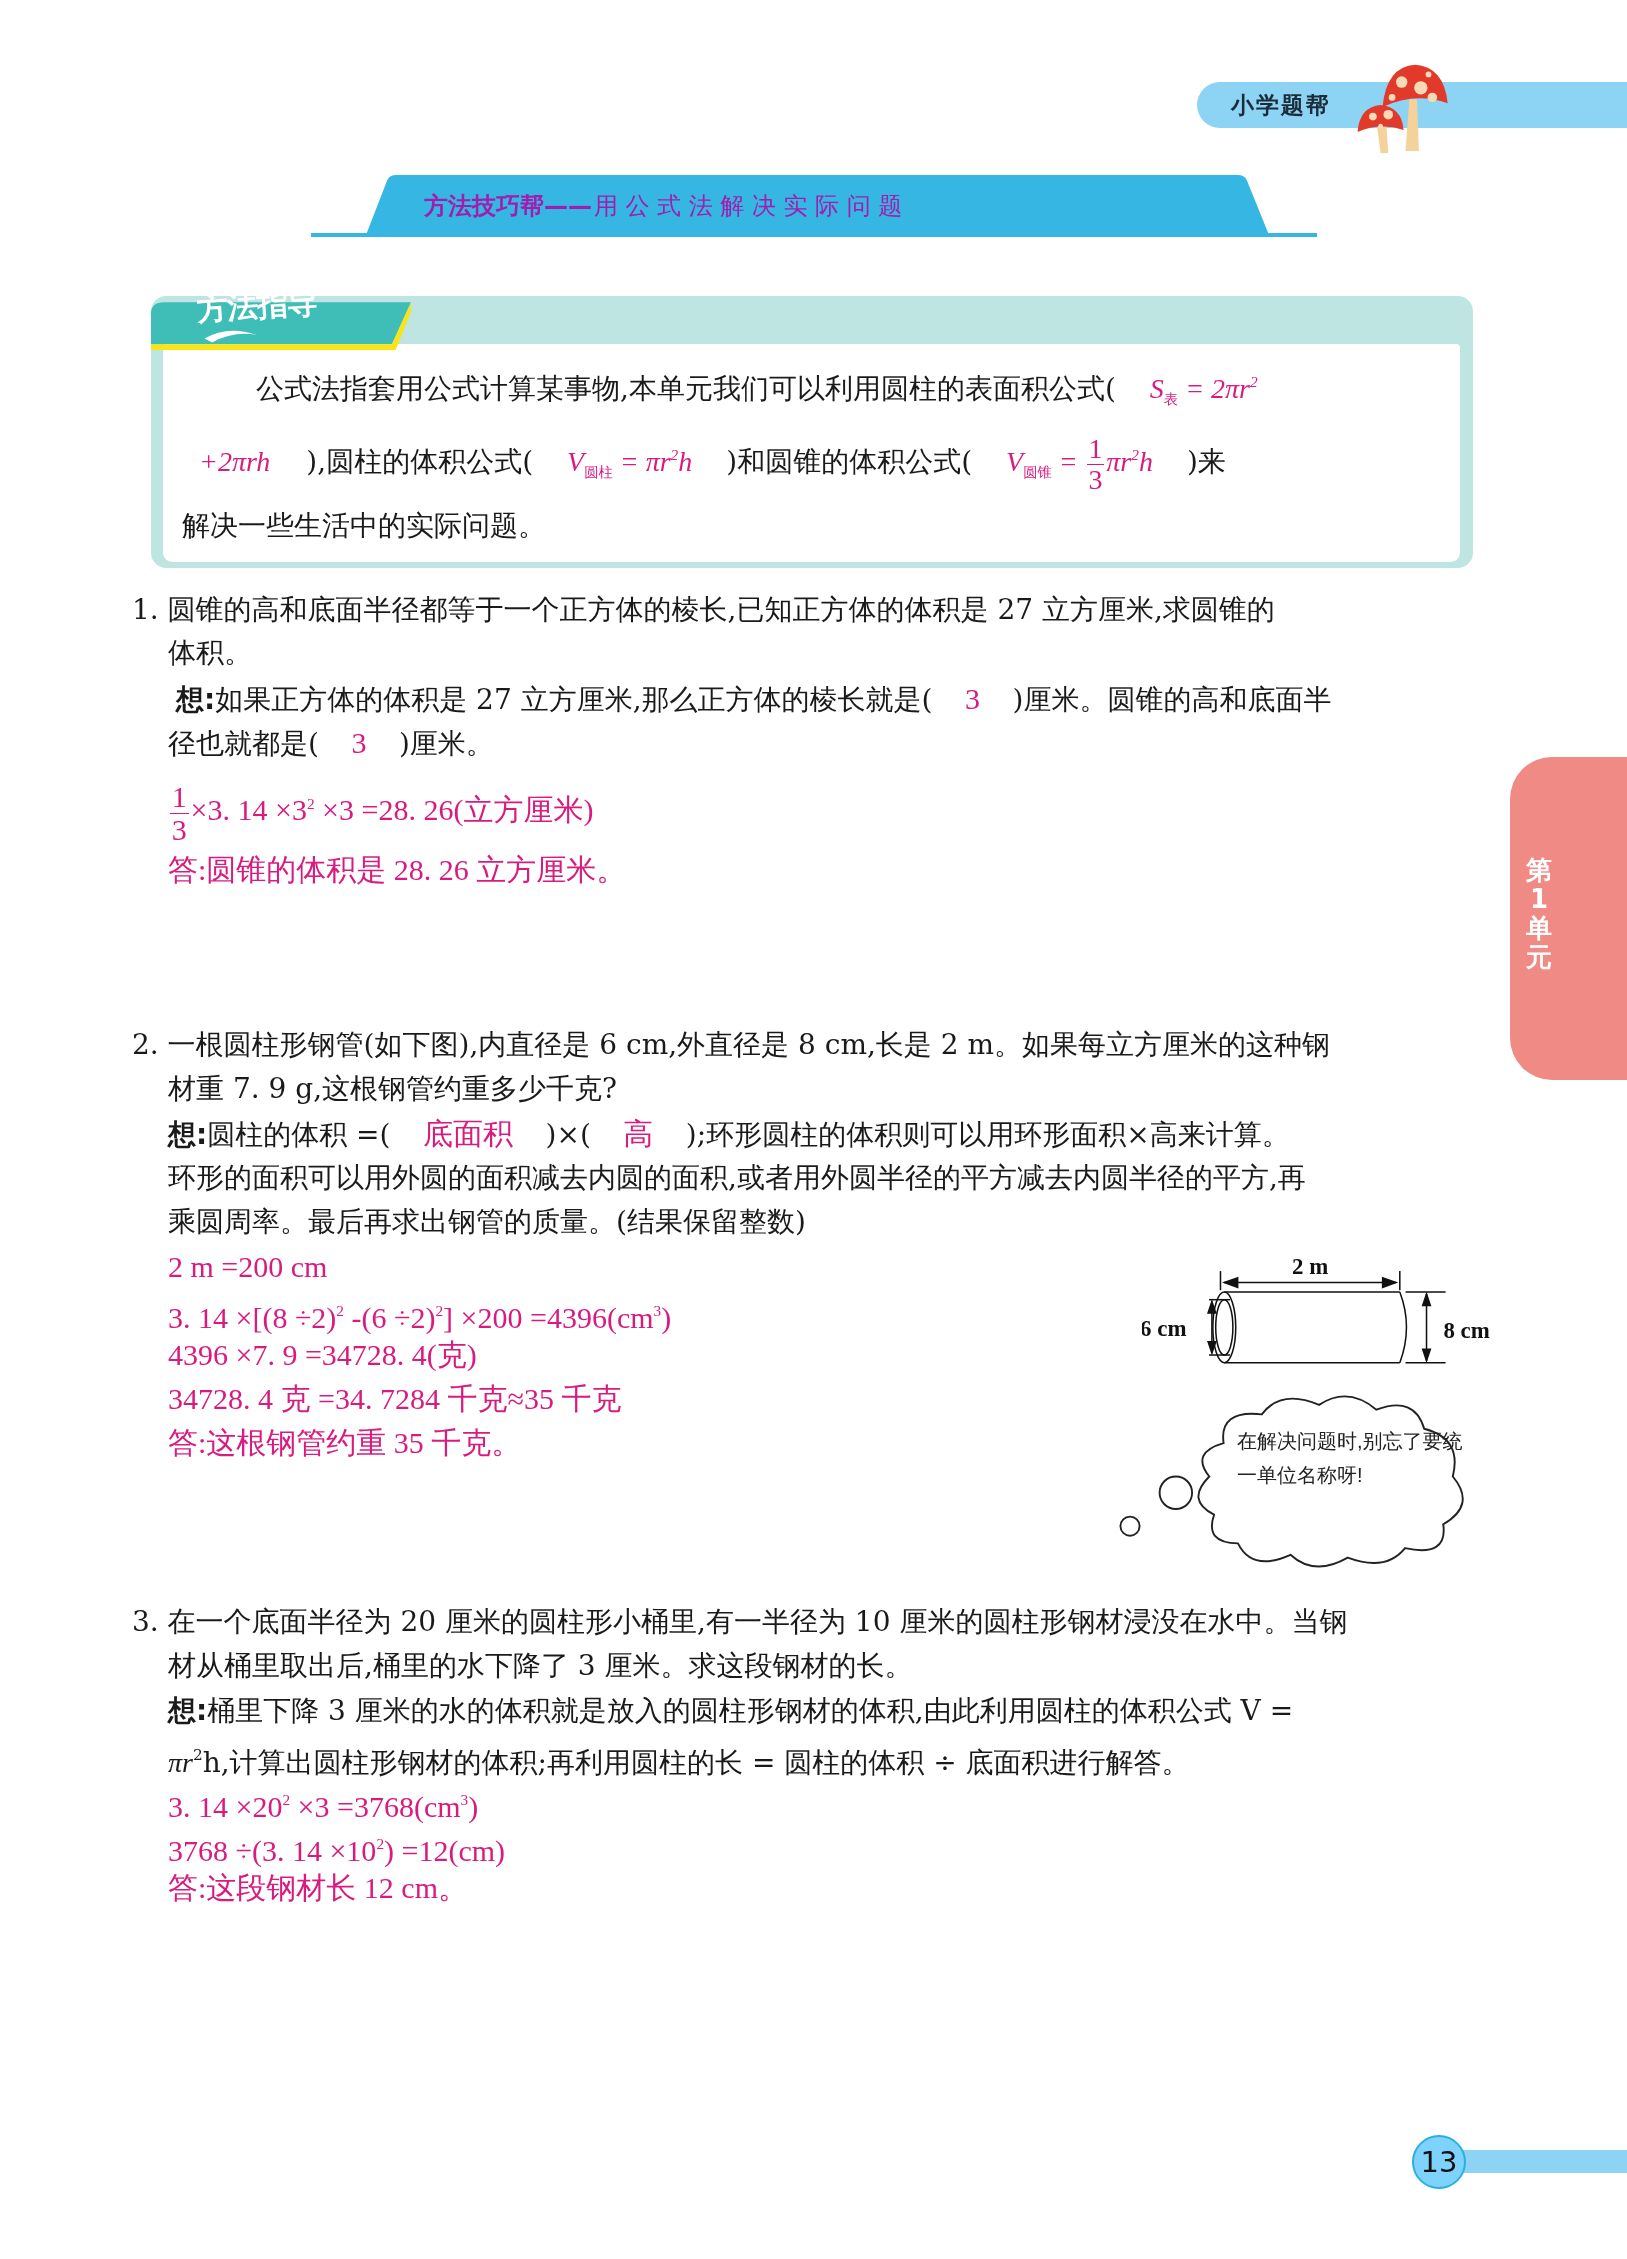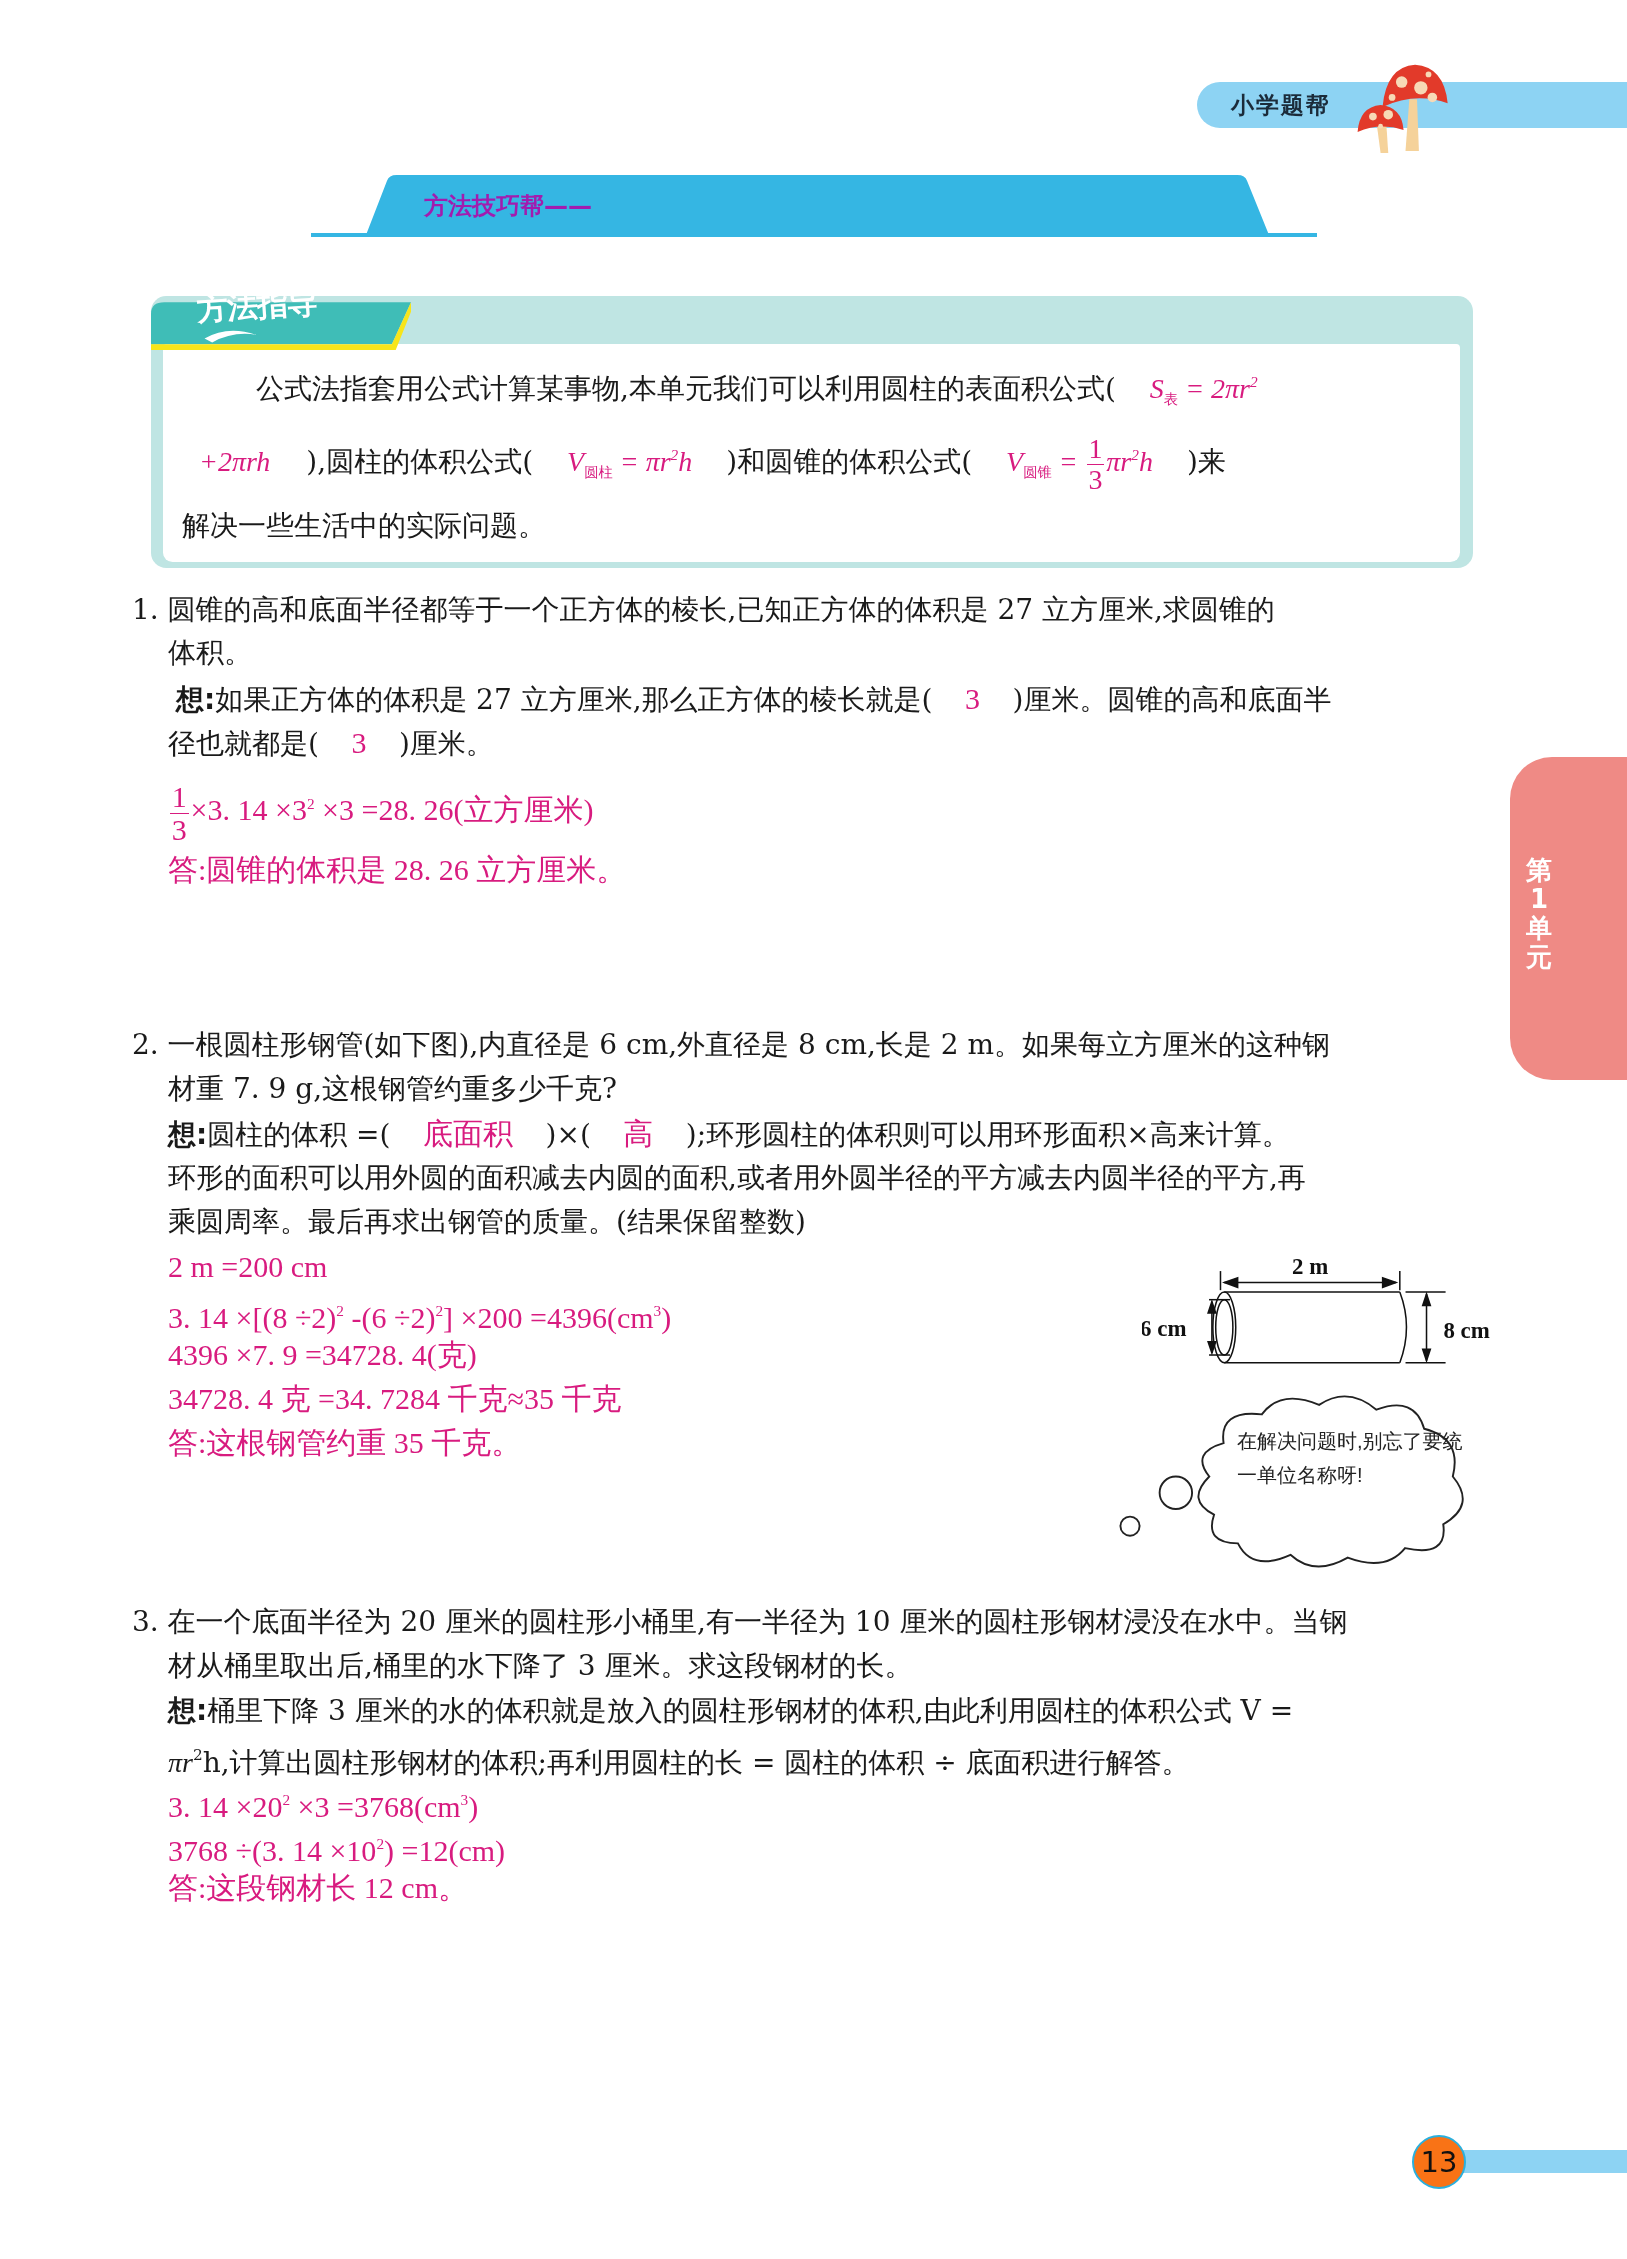--- a/index.html
+++ b/index.html
@@ -34,21 +34,21 @@
   .ans { font-family: "Liberation Serif", serif; font-size: 30px; color: #d81b7f; }
 
   .side-tab { position: absolute; left: 1510px; top: 757px; width: 118px; height: 323px; background: #ef8a85; border-radius: 42px 0 0 42px; }
   .side-tab-text { position: absolute; left: 1520px; top: 856px; width: 38px; text-align: center; color: #fff; font-family: "DejaVu Sans", sans-serif; font-weight: bold; font-size: 26px; line-height: 29px; }
 
   .pipe { position: absolute; left: 1142px; top: 1252px; width: 363px; height: 124px; }
   .bubble { position: absolute; left: 1109px; top: 1381px; width: 382px; height: 191px; }
   .bubble-text { position: absolute; left: 1237px; top: 1424px; width: 239px; font-family: Liberation Sans, sans-serif; font-size: 20px; line-height: 34px; color: #222; }
 
   .page-num-bar { position: absolute; left: 1453px; top: 2150px; width: 175px; height: 23px; background: #8dd3f3; }
-  .page-num { position: absolute; left: 1412px; top: 2135px; width: 54px; height: 54px; border: 2.9px solid #2ab0de; border-radius: 50%; background: #f97316; display: flex; align-items: center; justify-content: center; font-family: "DejaVu Sans", sans-serif; font-size: 29px; color: #111; }
+  .page-num { position: absolute; left: 1412px; top: 2135px; width: 54px; height: 54px; border: 2.9px solid #2ab0de; border-radius: 50%; background: #7dd3fc; display: flex; align-items: center; justify-content: center; font-family: "DejaVu Sans", sans-serif; font-size: 29px; color: #111; }
 </style>
 </head>
 <body>
 
 <div class="brand-bar"></div>
 <div class="brand-text">小学题帮</div>
 <svg class="mushrooms" viewBox="0 0 120 100">
   <path d="M30 68 L34 98 L42 98 L40 68 Z" fill="#f5d29a"></path>
   <path d="M10 76 Q12 50 34 48 Q56 50 58 74 Q34 66 10 76 Z" fill="#e23a2a"></path>
   <circle cx="26" cy="60" r="4" fill="#f7d9b6"></circle>
@@ -62,20 +62,21 @@
     <circle cx="84" cy="16" r="3" fill="#f7d9b6"></circle>
     <circle cx="46" cy="40" r="3.5" fill="#f7d9b6"></circle>
 </svg>
 
 <div class="title-line"></div>
 <svg class="title-ribbon" viewBox="0 0 945 63" preserveAspectRatio="none">
   <path d="M0 63 L22 6 Q24 0 32 0 L912 0 Q920 0 922 6 L945 63 Z" fill="#35b6e3"></path>
 </svg>
 <div class="title-text">
   <span class="strong">方法技巧帮——</span>
+  <span class="light">用公式法解决实际问题</span>
 </div>
 
 <div class="guide-box"></div>
 <div class="guide-inner"></div>
 <svg class="guide-tab" viewBox="0 0 272 68" preserveAspectRatio="none">
   <path d="M0 60 L0 28 Q0 16 14 16 L272 16 L252 60 Z" fill="#3fbdb7"></path>
   <path d="M0 60 L252 60 L272 16 L276 16 L256 66 L0 66 Z" fill="#f7e51a"></path>
   <path d="M56 54 Q80 40 110 50 Q86 46 64 58 Z" fill="#fff"></path>
 </svg>
 <div class="guide-tab-text">方法指导</div>

